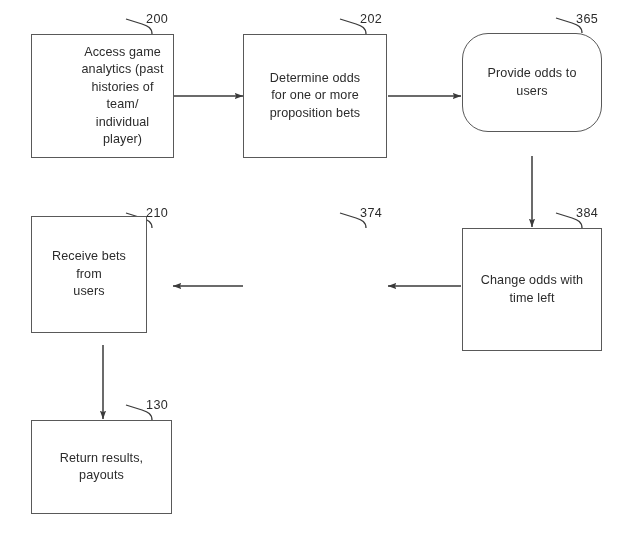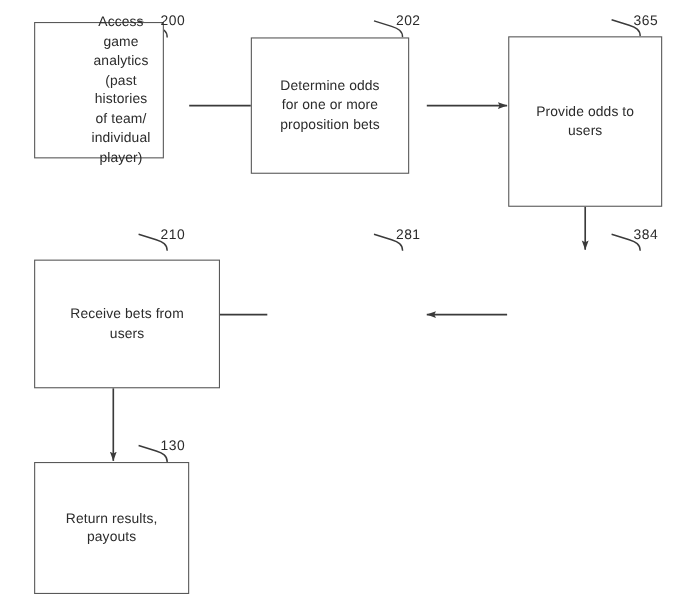--- a/index.html
+++ b/index.html
@@ -78,50 +78,54 @@
 
     <path d="M152,34 C152,28 148,26 142,24 L126,19" fill="none" stroke="#3a3a3a" stroke-width="1.3"></path>
     <path d="M366,34 C366,28 362,26 356,24 L340,19" fill="none" stroke="#3a3a3a" stroke-width="1.3"></path>
     <path d="M582,33 C582,27 578,25 572,23 L556,18" fill="none" stroke="#3a3a3a" stroke-width="1.3"></path>
     <path d="M582,228 C582,222 578,220 572,218 L556,213" fill="none" stroke="#3a3a3a" stroke-width="1.3"></path>
     <path d="M366,228 C366,222 362,220 356,218 L340,213" fill="none" stroke="#3a3a3a" stroke-width="1.3"></path>
     <path d="M152,228 C152,222 148,220 142,218 L126,213" fill="none" stroke="#3a3a3a" stroke-width="1.3"></path>
     <path d="M152,420 C152,414 148,412 142,410 L126,405" fill="none" stroke="#3a3a3a" stroke-width="1.3"></path>
   </svg>
 
-  <div class="node-box" style="left:31px; top:20px; width:118px; height:124px;padding-left:48px;">
+  <div class="node-box" style="left:31px; top:34px; width:143px; height:124px;padding-left:48px;">
     <span class="node-label">Access game
 analytics (past
 histories of team/
 individual player)</span>
   </div>
   <div class="ref-num" style="left:146px; top:12px;">200</div>
 
-  <div class="node-box" style="left:228px; top:34px; width:144px; height:124px;">
+  <div class="node-box" style="left:243px; top:34px; width:144px; height:124px;">
     <span class="node-label">Determine odds
 for one or more
 proposition bets</span>
   </div>
   <div class="ref-num" style="left:360px; top:12px;">202</div>
 
-  <div class="node-box" style="left:462px; top:33px; width:140px; height:155px;">
+  <div class="node-box" style="left:462px; top:33px; width:140px; height:99px;border-radius:26px;">
     <span class="node-label">Provide odds to
 users</span>
   </div>
   <div class="ref-num" style="left:576px; top:12px;">365</div>
 
+  <div class="node-box" style="left:462px; top:228px; width:140px; height:123px;">
+    <span class="node-label">Change odds with
+time left</span>
+  </div>
   <div class="ref-num" style="left:576px; top:206px;">384</div>
 
-  <div class="ref-num" style="left:360px; top:206px;">281</div>
+  <div class="ref-num" style="left:360px; top:206px;">374</div>
 
-  <div class="node-box" style="left:31px; top:236px; width:169px; height:117px;">
+  <div class="node-box" style="left:31px; top:216px; width:116px; height:117px;">
     <span class="node-label">Receive bets from
 users</span>
   </div>
   <div class="ref-num" style="left:146px; top:206px;text-align:center;">210</div>
 
-  <div class="node-box" style="left:31px; top:420px; width:141px; height:120px;">
+  <div class="node-box" style="left:31px; top:420px; width:141px; height:94px;">
     <span class="node-label">Return results,
 payouts</span>
   </div>
   <div class="ref-num" style="left:146px; top:398px;">130</div>
 
 </div>
 
 </body></html>

